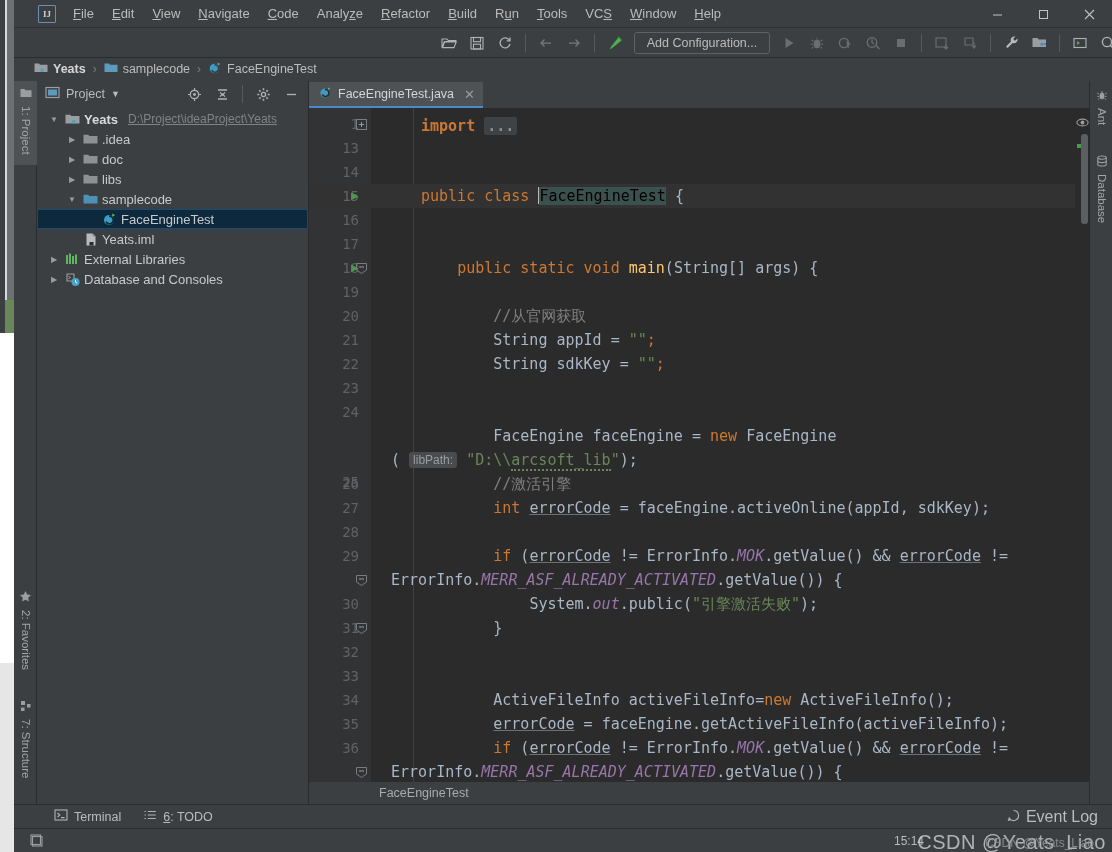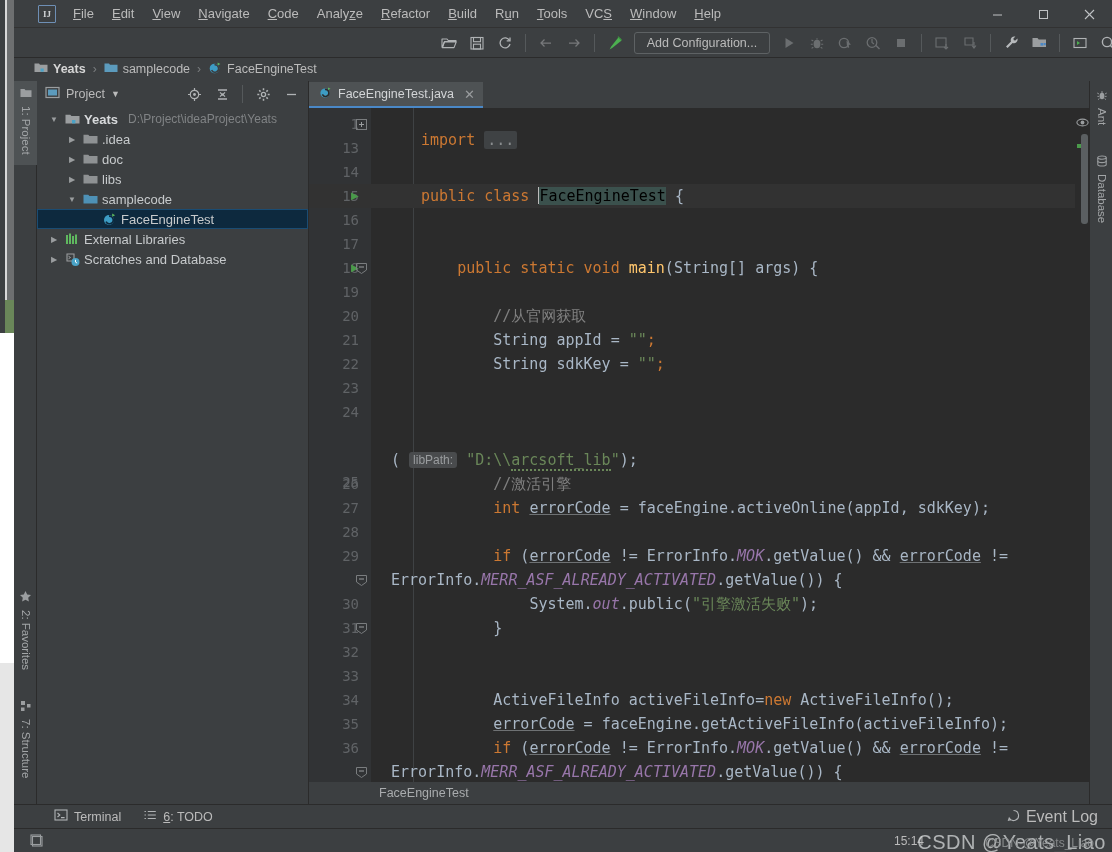--- a/index.html
+++ b/index.html
@@ -51,21 +51,21 @@
   .proj-head{height:26px;display:flex;align-items:center;padding:0 6px 0 8px;gap:6px;}
   .proj-title{font-size:12.5px;color:#bbbbbb;}
   .proj-head-spacer{flex:1;}
   .phbtn{width:22px;height:20px;display:flex;align-items:center;justify-content:center;border-radius:3px;}
   .tree{flex:1;background:#3c3f41;padding-top:2px;overflow:hidden;font-size:13px;color:#bbbbbb;}
   .trow{height:20px;display:flex;align-items:center;gap:4px;padding-right:4px;white-space:nowrap;}
   .trow.sel{background:#0d293e;border:1px solid #1a4c73;height:20px;}
   .tarrow{width:14px;display:flex;align-items:center;justify-content:center;color:#9a9d9f;font-size:8px;}
   .tlabel{font-size:13px;color:#c7cacc;}
   .tlabel.bold{font-weight:bold;color:#d8dadc;}
-  .tpath{font-size:12px;color:#808385;margin-left:6px;}
+  .tpath{font-size:12px;color:#808385;margin-left:6px;text-decoration:underline;}
 
   
   .editor-col{flex:1;display:flex;flex-direction:column;min-width:0;background:#2b2b2b;}
   .tabbar{height:27px;background:#3c3f41;display:flex;align-items:flex-end;}
   .etab{height:26px;display:flex;align-items:center;gap:6px;padding:0 8px 0 10px;background:#4e5254;
     border-bottom:2px solid #4a88c7;color:#d3d5d7;font-size:12.5px;}
   .etab .close{color:#9a9d9f;font-size:13px;margin-left:4px;}
 
   .editor{flex:1;position:relative;background:#2b2b2b;overflow:hidden;display:flex;}
   .gutter{width:62px;position:relative;background:#313335;flex:none;}
@@ -441,20 +441,31 @@
             <span class="tarrow"></span>
             <span style="display:flex;align-items:center;">
               <svg width="15" height="15" viewBox="0 0 15 15">
                 <circle cx="7" cy="8" r="5" fill="#3d9cc4"></circle>
                 <path d="M7 4.2A3.8 3.8 0 1 1 4 9.6" fill="none" stroke="#0d293e" stroke-width="1.7"></path>
                 <path d="M10.2 1.6l2.9 1.6-2.9 1.6z" fill="#5fb85f"></path>
               </svg>
             </span>
             <span class="tlabel">FaceEngineTest</span>
           </div>
+          <div class="trow" style="padding-left: 28px;">
+            <span class="tarrow"></span>
+            <span style="display:flex;align-items:center;">
+              <svg width="15" height="15" viewBox="0 0 15 15">
+                <path d="M3.5 1.5h6l3 3v9h-9z" fill="#b8bbbd"></path>
+                <path d="M9.5 1.5v3h3" fill="#8e9193"></path>
+                <rect x="6.5" y="10" width="4" height="3.5" fill="#2b2b2b"></rect>
+              </svg>
+            </span>
+            <span class="tlabel">Yeats.iml</span>
+          </div>
           <div class="trow" style="padding-left: 10px;">
             <span class="tarrow">▶</span>
             <span style="display:flex;align-items:center;">
               <svg width="15" height="15" viewBox="0 0 15 15">
                 <rect x="1" y="3" width="2" height="9" fill="#5fb85f"></rect>
                 <rect x="4" y="1.5" width="2" height="10.5" fill="#5fb85f"></rect>
                 <rect x="7" y="4" width="2" height="8" fill="#5fb85f"></rect>
                 <rect x="10" y="2.5" width="2" height="9.5" fill="#5fb85f"></rect>
               </svg>
             </span>
@@ -463,21 +474,21 @@
           <div class="trow" style="padding-left: 10px;">
             <span class="tarrow">▶</span>
             <span style="display:flex;align-items:center;">
               <svg width="15" height="15" viewBox="0 0 15 15">
                 <path d="M2 2h7v7H2z" fill="none" stroke="#9b9ea0" stroke-width="1.1"></path>
                 <path d="M3.5 4.2 5.5 5.5 3.5 6.8" stroke="#9b9ea0" stroke-width="1" fill="none"></path>
                 <circle cx="10.5" cy="10" r="4" fill="#4aa3c7"></circle>
                 <path d="M10.5 7.8v2.3l1.6 1" stroke="#fff" stroke-width="1" fill="none"></path>
               </svg>
             </span>
-            <span class="tlabel">Scratches and Database</span>
+            <span class="tlabel">Database and Consoles</span>
           </div>
         </div>
     </div>
 
     <div class="editor-col">
       <div class="tabbar">
         <div class="etab">
           <span>
             <svg width="13" height="13" viewBox="0 0 13 13">
                 <circle cx="6" cy="7" r="4.6" fill="#3d9cc4"></circle>
@@ -546,34 +557,35 @@
             <div class="lnum" style="top: 628px;">36</div>
             <div class="foldmark" style="top: 652px; left: 46px;">
               <svg width="11" height="11" viewBox="0 0 11 11">
                 <path d="M0.5 0.5h10v6.5l-5 3.5-5-3.5z" fill="none" stroke="#7a7d7f"></path>
                 <path d="M3 4h5" stroke="#9a9d9f" stroke-width="1"></path>
               </svg>
             </div>
           </div>
         <div class="codearea" id="codearea">
           <div class="fold-bar" style="left:42px;"></div>
-        <div class="line" style="top: 20px; left: 50px;"><span class="kw">import</span> <span class="foldtxt">...</span></div>
+        <div class="line" style="top: 6px; left: 50px; font-weight: bold;"><span class="kw">import</span> <span class="foldtxt">...</span></div>
             <div class="line" style="top: 28px; left: 50px;"></div>
             <div class="line" style="top: 52px; left: 50px;"></div>
             <div class="caretline" style="top: 76px;"></div>
             <div class="line" style="top: 76px; left: 50px;"><span class="kw">public</span> <span class="kw">class</span> <span class="caret"></span><span class="hl">FaceEngineTest</span> <span class="punct">{</span></div>
             <div class="line" style="top: 100px; left: 50px;"></div>
             <div class="line" style="top: 124px; left: 50px;"></div>
             <div class="line" style="top: 148px; left: 50px;">    <span class="kw">public</span> <span class="kw">static</span> <span class="kw">void</span> <span style="color:#ffc66d">main</span><span class="punct">(</span><span class="ty">String[] args</span><span class="punct">) {</span></div>
             <div class="line" style="top: 172px; left: 50px;"></div>
             <div class="line" style="top: 196px; left: 50px;">        <span class="cmt">//从官网获取</span></div>
             <div class="line" style="top: 220px; left: 50px;">        <span class="ty">String</span> <span class="id">appId</span> <span class="punct">=</span> <span class="str">""</span><span class="warn">;</span></div>
             <div class="line" style="top: 244px; left: 50px;">        <span class="ty">String</span> <span class="id">sdkKey</span> <span class="punct">=</span> <span class="str">""</span><span class="warn">;</span></div>
             <div class="line" style="top: 268px; left: 50px;"></div>
             <div class="line" style="top: 292px; left: 50px;"></div>
+            <div class="line" style="top: 316px; left: 50px;">        <span class="ty">FaceEngine</span> <span class="id">faceEngine</span> <span class="punct">=</span> <span class="kw">new</span> <span class="ty">FaceEngine</span></div>
             <div class="line" style="top: 340px; left: 20px;"><span class="punct">(</span> <span class="hint">libPath:</span> <span class="str">"D:\\</span><span class="str squig">arcsoft_lib</span><span class="str">"</span><span class="punct">);</span></div>
             <div class="line" style="top: 364px; left: 50px;">        <span class="cmt">//激活引擎</span></div>
             <div class="line" style="top: 388px; left: 50px;">        <span class="kw">int</span> <span class="id und">errorCode</span> <span class="punct">=</span> <span class="id">faceEngine</span><span class="punct">.</span><span class="id">activeOnline</span><span class="punct">(</span><span class="id">appId</span><span class="punct">,</span> <span class="id">sdkKey</span><span class="punct">);</span></div>
             <div class="line" style="top: 412px; left: 50px;"></div>
             <div class="line" style="top: 436px; left: 50px;">        <span class="kw">if</span> <span class="punct">(</span><span class="id und">errorCode</span> <span class="punct">!=</span> <span class="ty">ErrorInfo</span><span class="punct">.</span><span class="stat">MOK</span><span class="punct">.</span><span class="id">getValue</span><span class="punct">() &amp;&amp;</span> <span class="id und">errorCode</span> <span class="punct">!=</span></div>
             <div class="line" style="top: 460px; left: 20px;"><span class="ty">ErrorInfo</span><span class="punct">.</span><span class="stat">MERR_ASF_ALREADY_ACTIVATED</span><span class="punct">.</span><span class="id">getValue</span><span class="punct">()) {</span></div>
             <div class="line" style="top: 484px; left: 50px;">            <span class="ty">System</span><span class="punct">.</span><span class="stat">out</span><span class="punct">.</span><span class="id">public</span><span class="punct">(</span><span class="str">"引擎激活失败"</span><span class="punct">);</span></div>
             <div class="line" style="top: 508px; left: 50px;">        <span class="punct">}</span></div>
             <div class="line" style="top: 532px; left: 50px;"></div>
             <div class="line" style="top: 556px; left: 50px;"></div>

